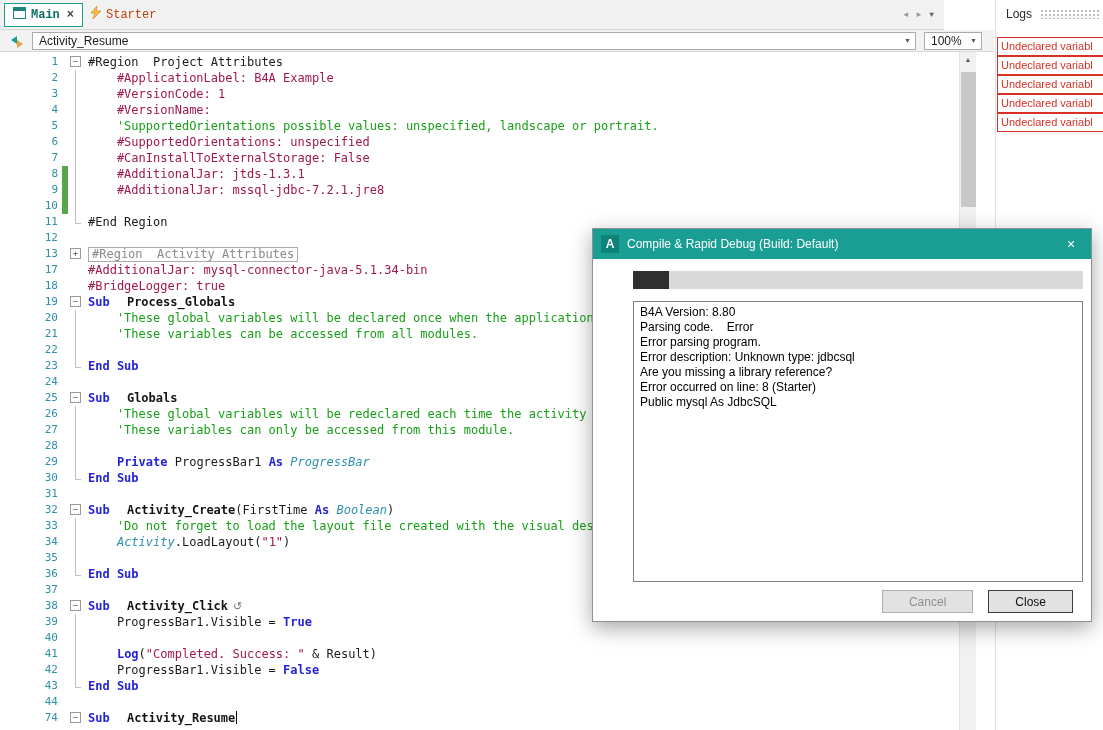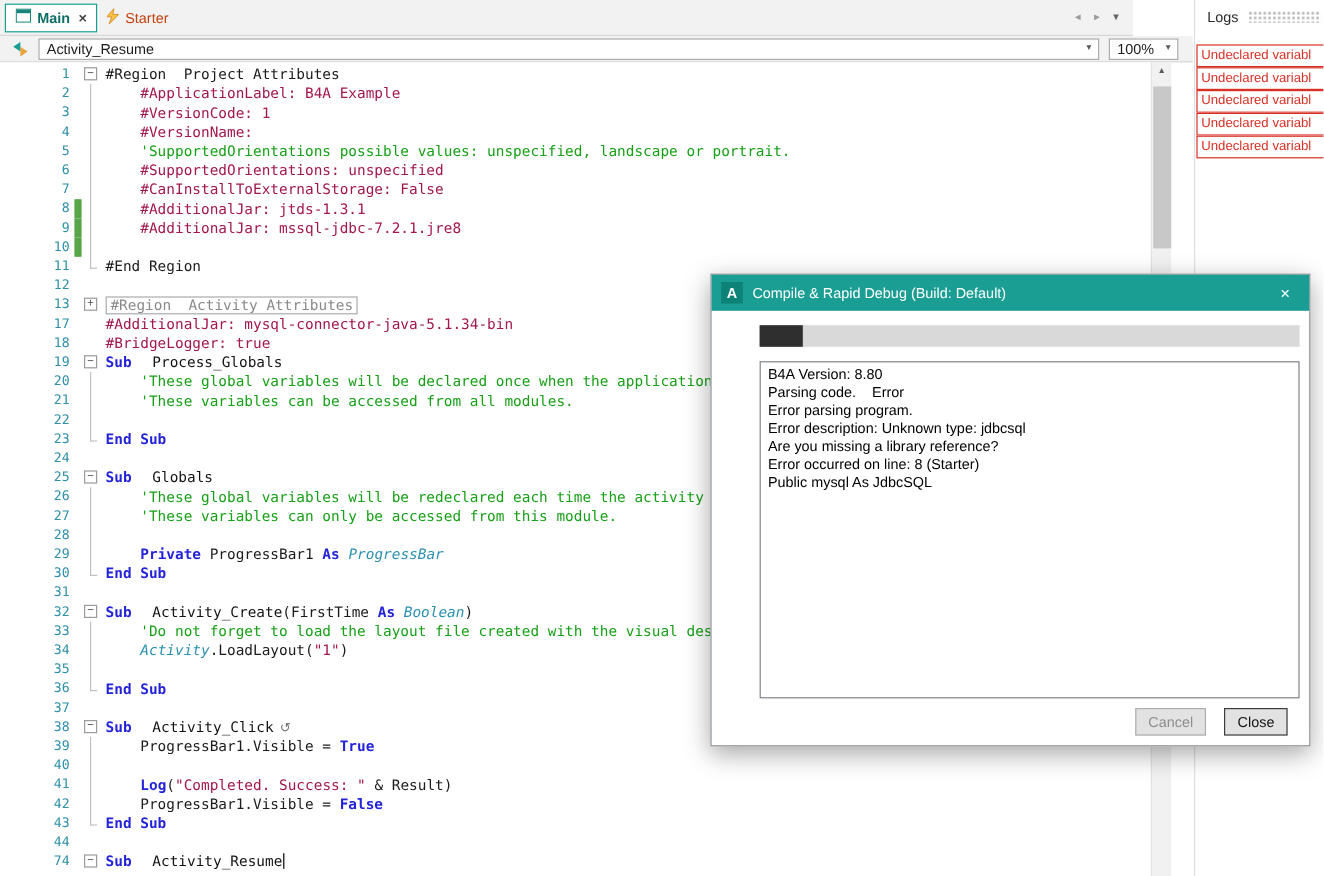--- a/index.html
+++ b/index.html
@@ -3,21 +3,21 @@
 <meta charset="utf-8">
 <style>
   * { box-sizing: border-box; margin: 0; padding: 0; }
   html, body { width: 1103px; height: 730px; overflow: hidden; }
   body { font-family: "Liberation Sans", sans-serif; background: #fff; }
   .screen { position: relative; width: 1103px; height: 730px; overflow: hidden; background: #fff; }
 
   
   .tabbar { position: absolute; left: 0; top: 0; width: 944px; height: 30px;
             background: #F2F2F2; border-bottom: 1px solid #D7D7D7;
-            display: flex; align-items: center; }
+            display: flex; align-items: center; font-family: Liberation Mono, monospace; }
   .tab { height: 24px; display: flex; align-items: center; gap: 5px; padding: 0 8px;
          font-size: 12px; color: #c2410c; cursor: default; }
   .tab.active { background: #FFFFFF; border: 1px solid var(--accent, #1A9E94);
                 color: #0D6E66; font-weight: bold; margin-left: 4px; }
   .tab-close { font-weight: bold; color: #444; padding-left: 2px; font-size: 12px; }
   .tab-nav { margin-left: auto; display: flex; gap: 8px; padding-right: 10px;
              font-size: 8px; color: #9A9A9A; align-items: center; }
   .tab-nav .dark { color: #666; }
 
   
@@ -45,21 +45,21 @@
   .fold-box { position: absolute; left: 2px; top: 2px; width: 11px; height: 11px;
               border: 1px solid #9A9A9A; background: #fff; color: #555;
               font-size: 9px; line-height: 9px; text-align: center; }
   .fold-vline::before { content: ""; position: absolute; left: 7px; top: 0; bottom: 0;
                         border-left: 1px solid #C0C0C0; }
   .fold-end::before { content: ""; position: absolute; left: 7px; top: 0; height: 9px;
                       width: 5px; border-left: 1px solid #C0C0C0; border-bottom: 1px solid #C0C0C0; }
   .code-text { white-space: pre; padding-left: 4px; }
   .tok-p   { color: #1B1B1B; }
   .tok-k   { color: var(--keyword, #2323D9); font-weight: bold; }
-  .tok-sub { color: #141414; font-weight: normal; padding-left: 10px; }
+  .tok-sub { color: #141414; font-weight: bold; padding-left: 10px; }
   .tok-c   { color: var(--comment, #18A018); }
   .tok-m   { color: var(--literal, #A2174E); }
   .tok-t   { color: var(--type, #2B91AF); font-style: italic; }
   .tok-boxed { color: #8A8A8A; border: 1px solid #ABABAB; padding: 0 3px;
                display: inline-block; height: 15px; line-height: 13px; }
   .sub-icon { color: #777; margin-left: 5px; font-family: "DejaVu Sans", sans-serif; font-size: 11px; }
   .caret { display: inline-block; width: 1px; height: 13px; background: #000;
            vertical-align: -2px; margin-left: 1px; }
 
   
@@ -97,21 +97,21 @@
   .dialog-title-text { flex: 1; white-space: nowrap; overflow: hidden; }
   .dialog-close { width: 24px; text-align: center; font-size: 14px; color: #fff; }
   .dialog-body { flex: 1; display: flex; flex-direction: column; padding: 12px 8px 8px; margin-left: 32px; }
   .progress { height: 18px; flex: none; background: #D9D9D9; }
   .progress-fill { height: 100%; width: 8%; background: var(--progress, #2F2F2F); }
   .output { flex: 1; margin-top: 12px; border: 1px solid #7F8489; padding: 3px 6px;
             font-size: 12px; line-height: 15px; color: #000; white-space: pre;
             overflow: hidden; }
   .dialog-buttons { flex: none; display: flex; justify-content: flex-end; align-items: center;
                     gap: 15px; padding-top: 8px; }
-  .btn { height: 23px; min-width: 52px; padding: 0 10px; font-size: 12px;
+  .btn { height: 23px; min-width: 52px; padding: 0 26px; font-size: 12px;
          font-family: "Liberation Sans", sans-serif; background: #E2E2E2;
          border: 1px solid #ADADAD; cursor: default; text-align: right; }
   .btn-cancel { color: #8F8F8F; min-width: 56px; }
   .btn-close  { color: #111; border-color: #3C3C3C; margin-right: 10px; }
 </style>
 </head>
 <body>
 
 <div class="screen">
 

